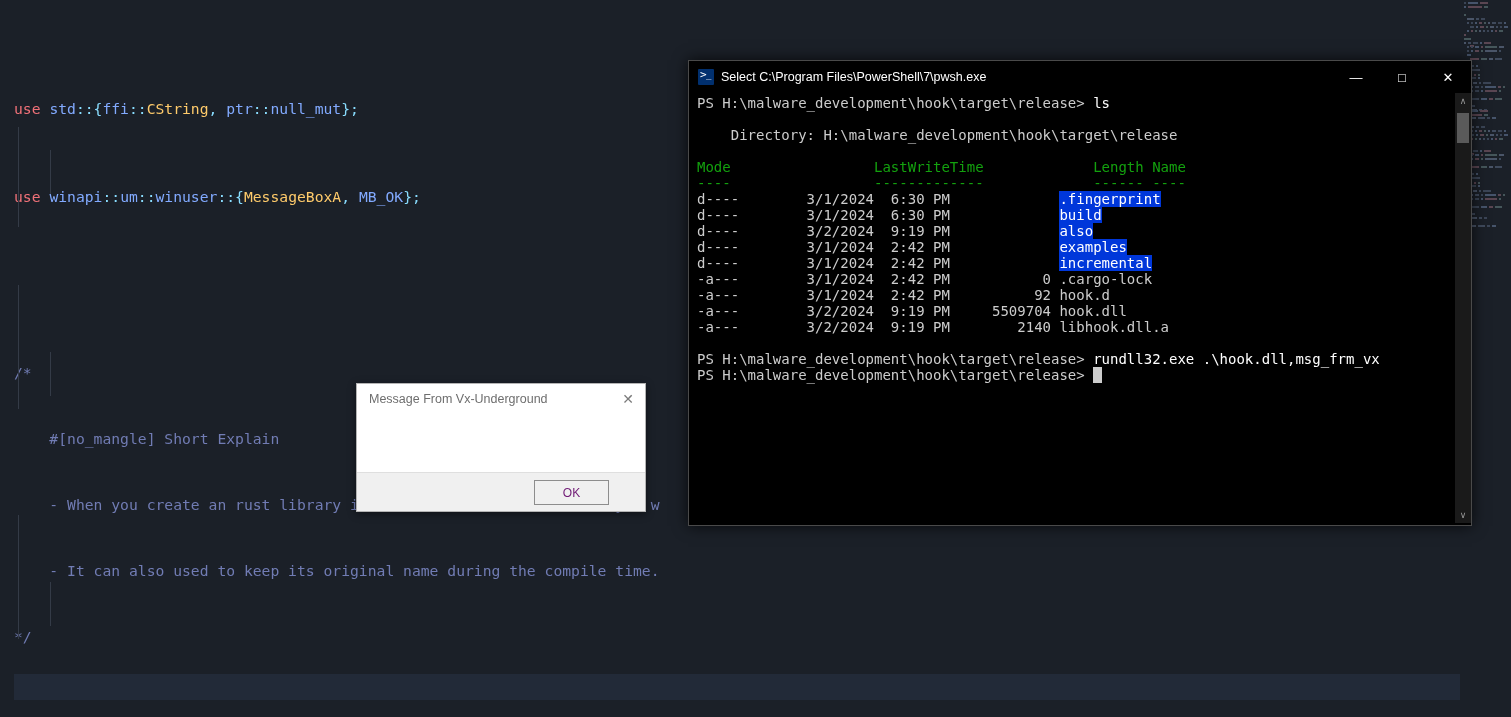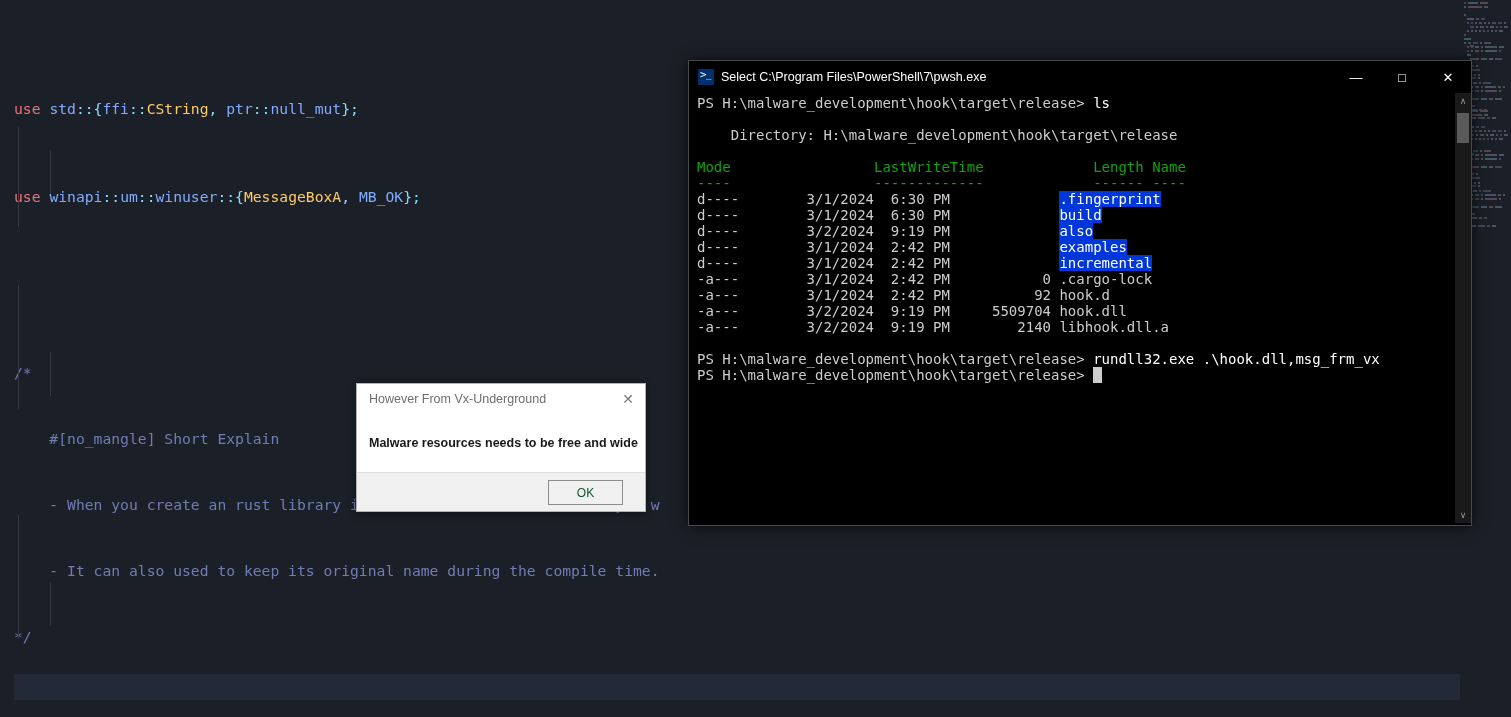--- a/index.html
+++ b/index.html
@@ -56,22 +56,22 @@
   #msgbox{position:absolute;left:356px;top:383px;width:288px;height:127px;background:#fff;
           border:1px solid #b4b4b4;box-shadow:0 2px 8px rgba(0,0,0,.45);
           font-family:"Liberation Sans",sans-serif;}
   #msg-title{height:30px;display:flex;align-items:center;padding-left:12px;
              color:#6e6e6e;font-size:12.5px;}
   #msg-close{margin-left:auto;width:34px;height:30px;display:flex;align-items:center;
              justify-content:center;color:#7a7a7a;font-size:14px;}
   #msg-text{padding:22px 0 0 12px;color:#1a1a1a;font-size:12.5px;font-weight:bold;}
   #msg-foot{position:absolute;left:0;bottom:0;width:288px;height:38px;background:#f0f0f0;
             border-top:1px solid #dfdfdf;}
-  #ok-btn{position:absolute;right:22px;top:7px;width:73px;height:23px;background:#f0f0f0;
-          border:1px solid #8d8d8d;color:#14532d;font-size:12px;display:flex;
+  #ok-btn{position:absolute;right:36px;top:7px;width:73px;height:23px;background:#f0f0f0;
+          border:1px solid #8d8d8d;color:#701a75;font-size:12px;display:flex;
           align-items:center;justify-content:center;}
 </style>
 </head>
 <body>
 
 <div id="editor">
 
   <div id="code">
 
     <div class="ln"><span class="kw">use</span> <span class="mod">std</span><span class="punct">::{</span><span class="mod">ffi</span><span class="punct">::</span><span class="type">CString</span><span class="punct">,</span> <span class="mod">ptr</span><span class="punct">::</span><span class="mod">null_mut</span><span class="punct">};</span></div>
@@ -223,20 +223,19 @@
     <div id="term-scroll">
       <div class="sb-arrow">∧</div>
       <div id="sb-thumb"></div>
       <div class="sb-arrow" style="position:absolute;bottom:0;width:16px;">∨</div>
     </div>
   </div>
 </div>
 
 <div id="msgbox">
   <div id="msg-title">
-    <span>However From Vx-Underground</span>
+    <span>Message From Vx-Underground</span>
     <span id="msg-close">✕</span>
   </div>
-  <div id="msg-text">Malware resources needs to be free and wide</div>
   <div id="msg-foot">
     <div id="ok-btn">OK</div>
   </div>
 </div>
 
 </body></html>

